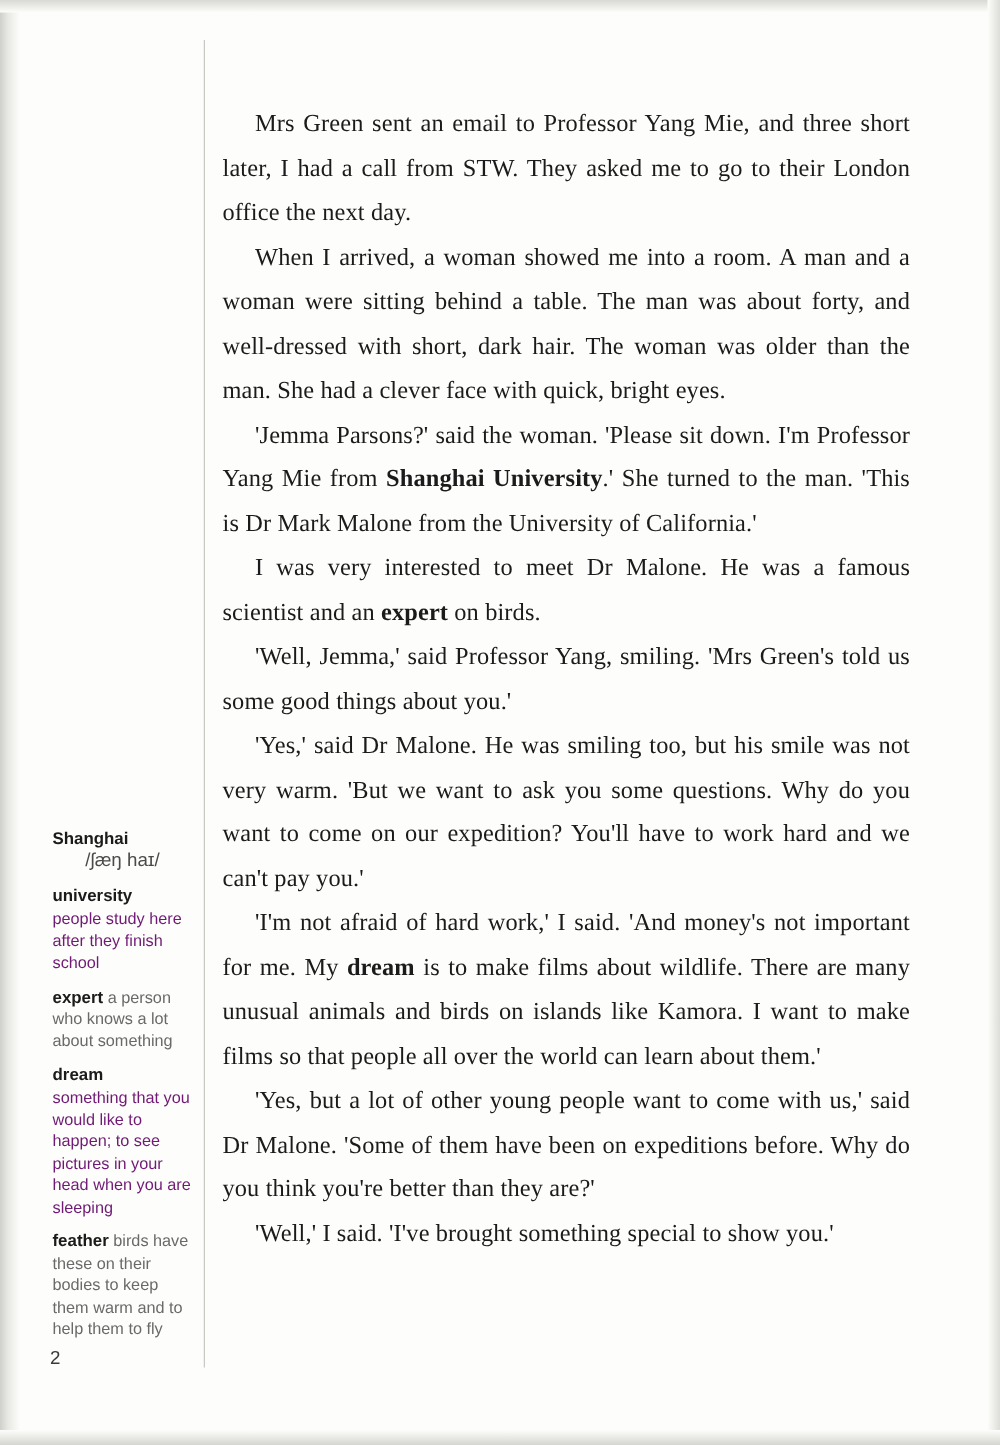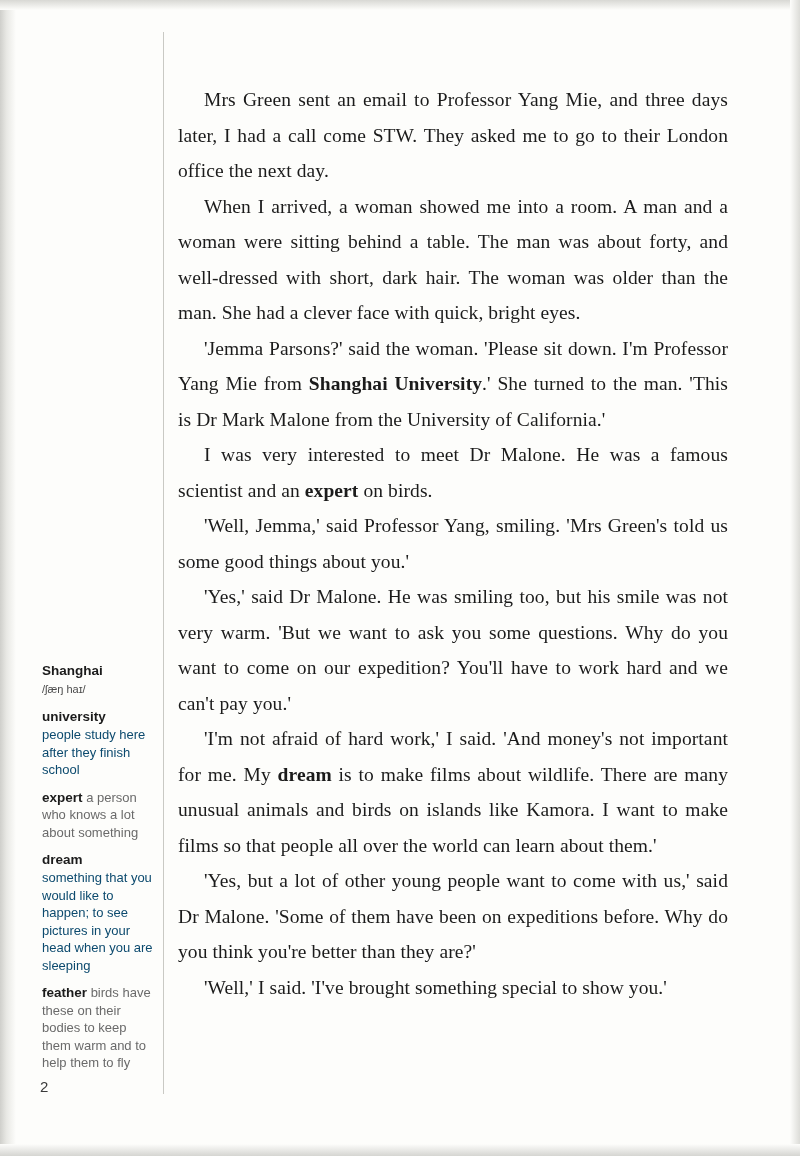--- a/index.html
+++ b/index.html
@@ -90,28 +90,29 @@
   }
   .gloss-head {
     font-family: "Liberation Sans", sans-serif;
     font-weight: bold;
     font-size: 13.5px;
     color: #1b1b1b;
     line-height: 18px;
   }
   .gloss-phon {
     font-family: "Liberation Sans", sans-serif;
-    font-size: 11px;
+    font-size: 15px;
     color: #4a4a4a;
     line-height: 18px;
+    text-align: center;
   }
   .gloss-def {
     font-family: "Liberation Sans", sans-serif;
     font-size: 13px;
-    color: #0c4a6e;
+    color: #701a75;
     line-height: 17.5px;
   }
   .gloss-inline {
     font-family: "Liberation Sans", sans-serif;
     font-size: 13px;
     color: #6a6a6a;
     line-height: 17.5px;
   }
   .gloss-inline b {
     color: #1b1b1b;
@@ -134,21 +135,21 @@
 
 <div class="page">
   <div class="page-edge-left"></div>
   <div class="page-edge-top"></div>
   <div class="page-edge-right"></div>
   <div class="page-edge-bottom"></div>
 
   <div class="column-rule"></div>
 
   <div class="body-col">
-    <p id="p1">Mrs Green sent an email to Professor Yang Mie, and three days later, I had a call come STW. They asked me to go to their London office the next day.</p>
+    <p id="p1">Mrs Green sent an email to Professor Yang Mie, and three short later, I had a call from STW. They asked me to go to their London office the next day.</p>
     <p id="p2">When I arrived, a woman showed me into a room. A man and a woman were sitting behind a table. The man was about forty, and well-dressed with short, dark hair. The woman was older than the man. She had a clever face with quick, bright eyes.</p>
     <p id="p3">'Jemma Parsons?' said the woman. 'Please sit down. I'm Professor Yang Mie from <b>Shanghai University</b>.' She turned to the man. 'This is Dr Mark Malone from the University of California.'</p>
     <p id="p4">I was very interested to meet Dr Malone. He was a famous scientist and an <b>expert</b> on birds.</p>
     <p id="p5">'Well, Jemma,' said Professor Yang, smiling. 'Mrs Green's told us some good things about you.'</p>
     <p id="p6">'Yes,' said Dr Malone. He was smiling too, but his smile was not very warm. 'But we want to ask you some questions. Why do you want to come on our expedition? You'll have to work hard and we can't pay you.'</p>
     <p id="p7">'I'm not afraid of hard work,' I said. 'And money's not important for me. My <b>dream</b> is to make films about wildlife. There are many unusual animals and birds on islands like Kamora. I want to make films so that people all over the world can learn about them.'</p>
     <p id="p8">'Yes, but a lot of other young people want to come with us,' said Dr Malone. 'Some of them have been on expeditions before. Why do you think you're better than they are?'</p>
     <p id="p9">'Well,' I said. 'I've brought something special to show you.'</p>
   </div>
 

